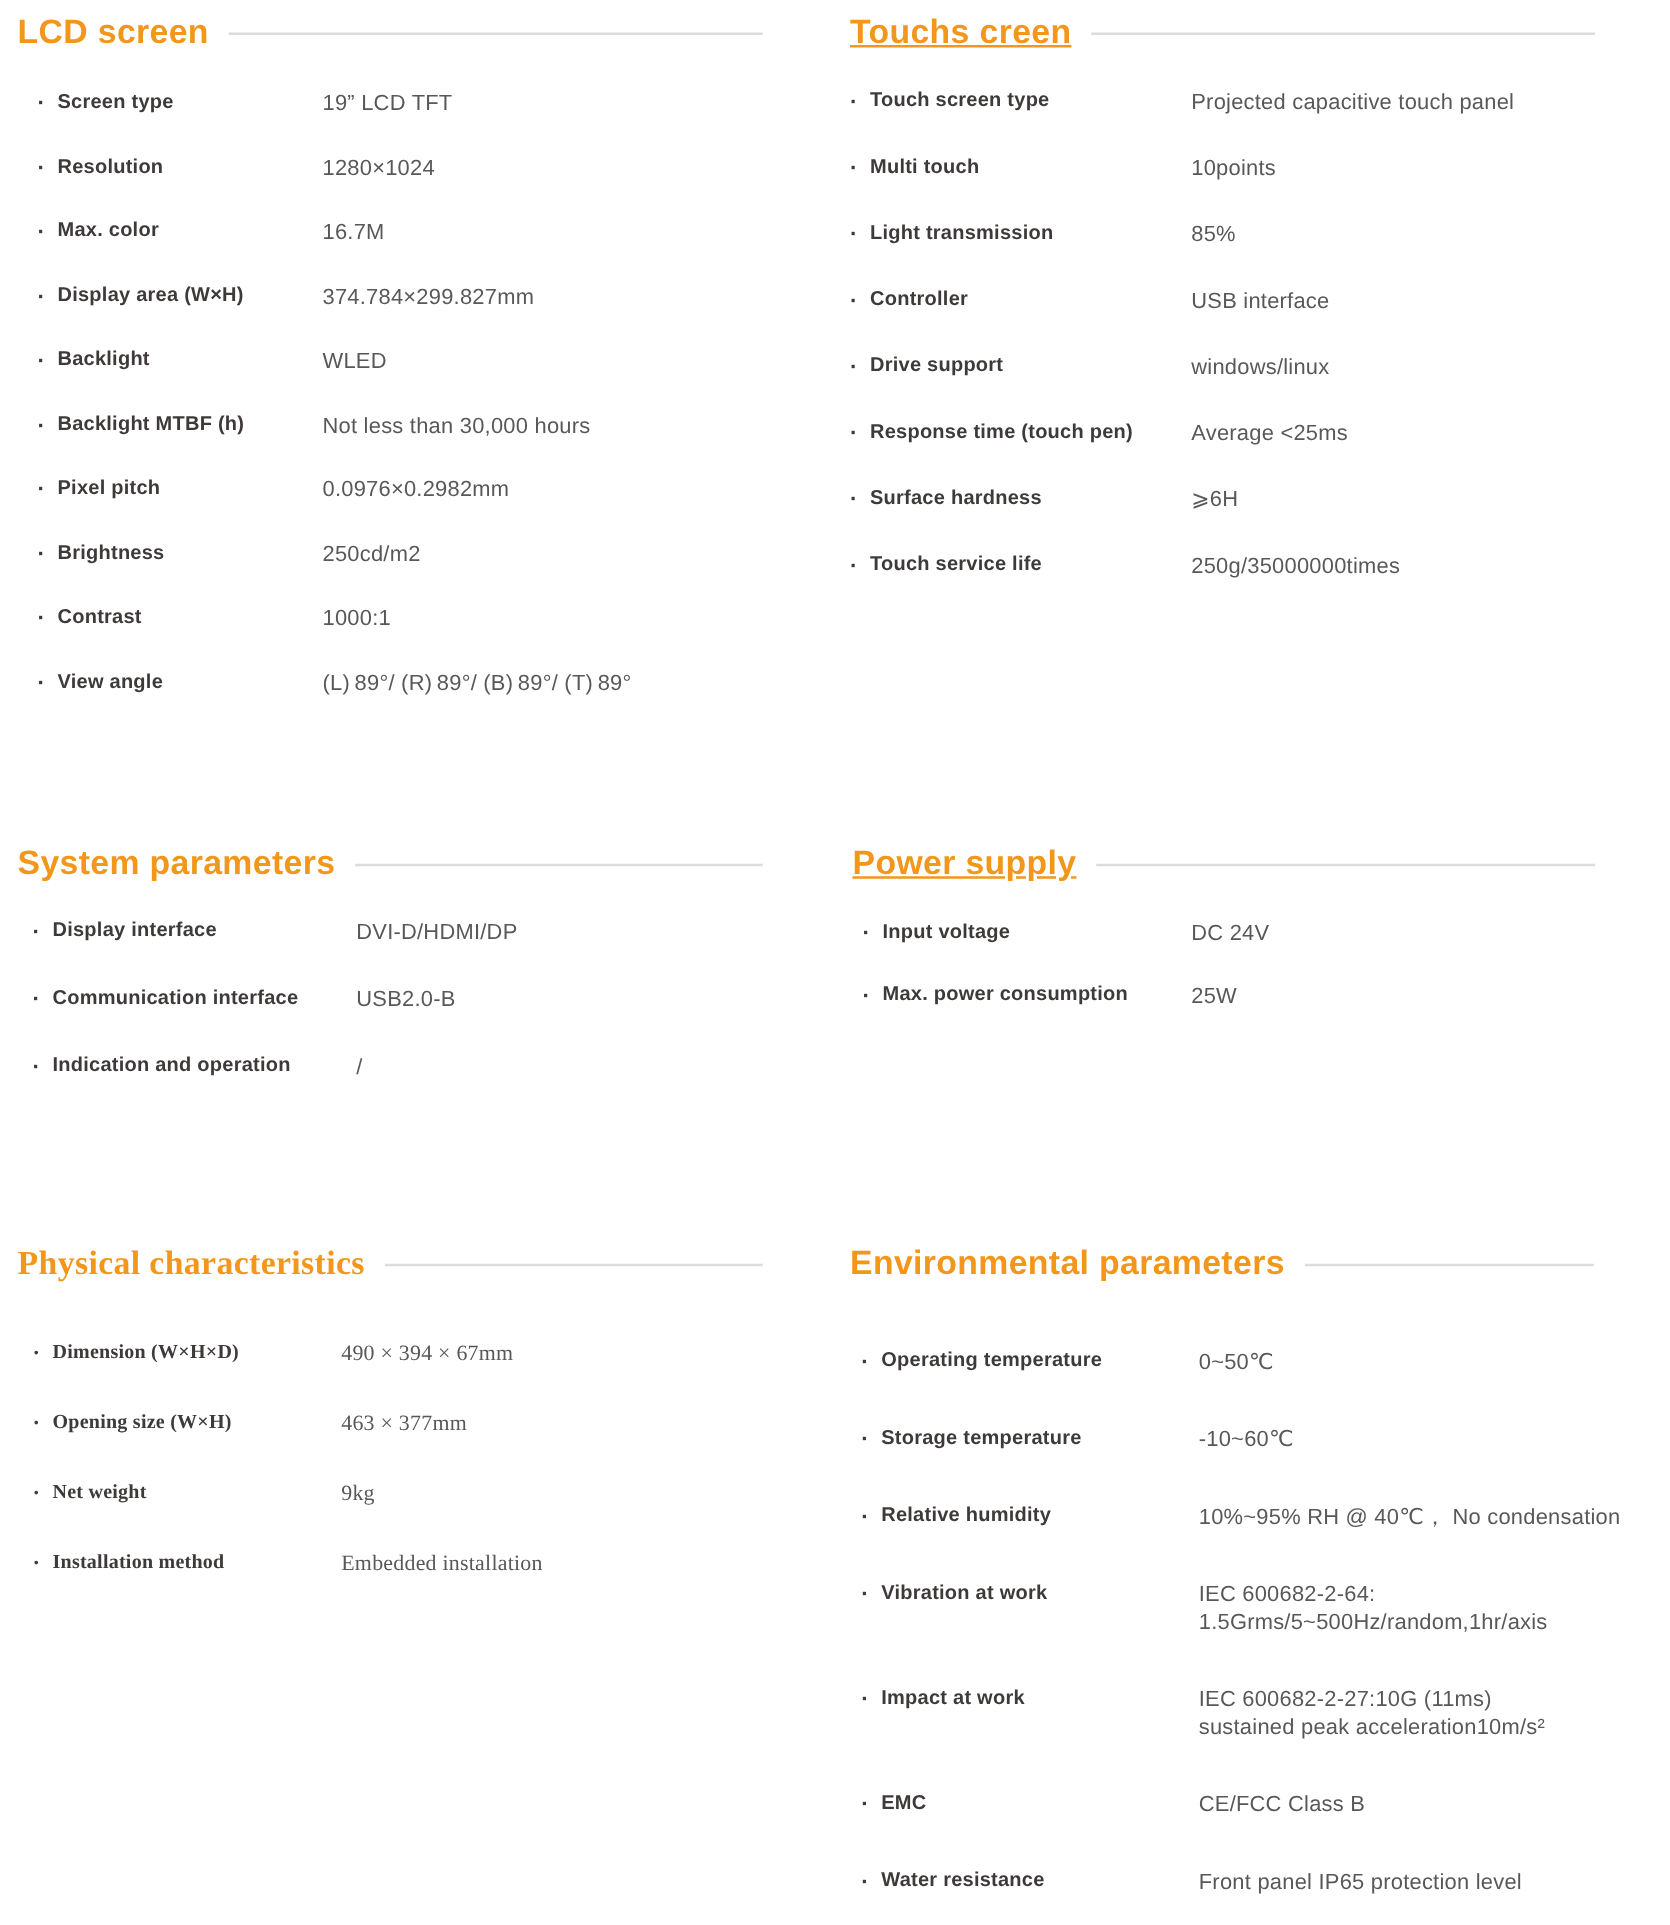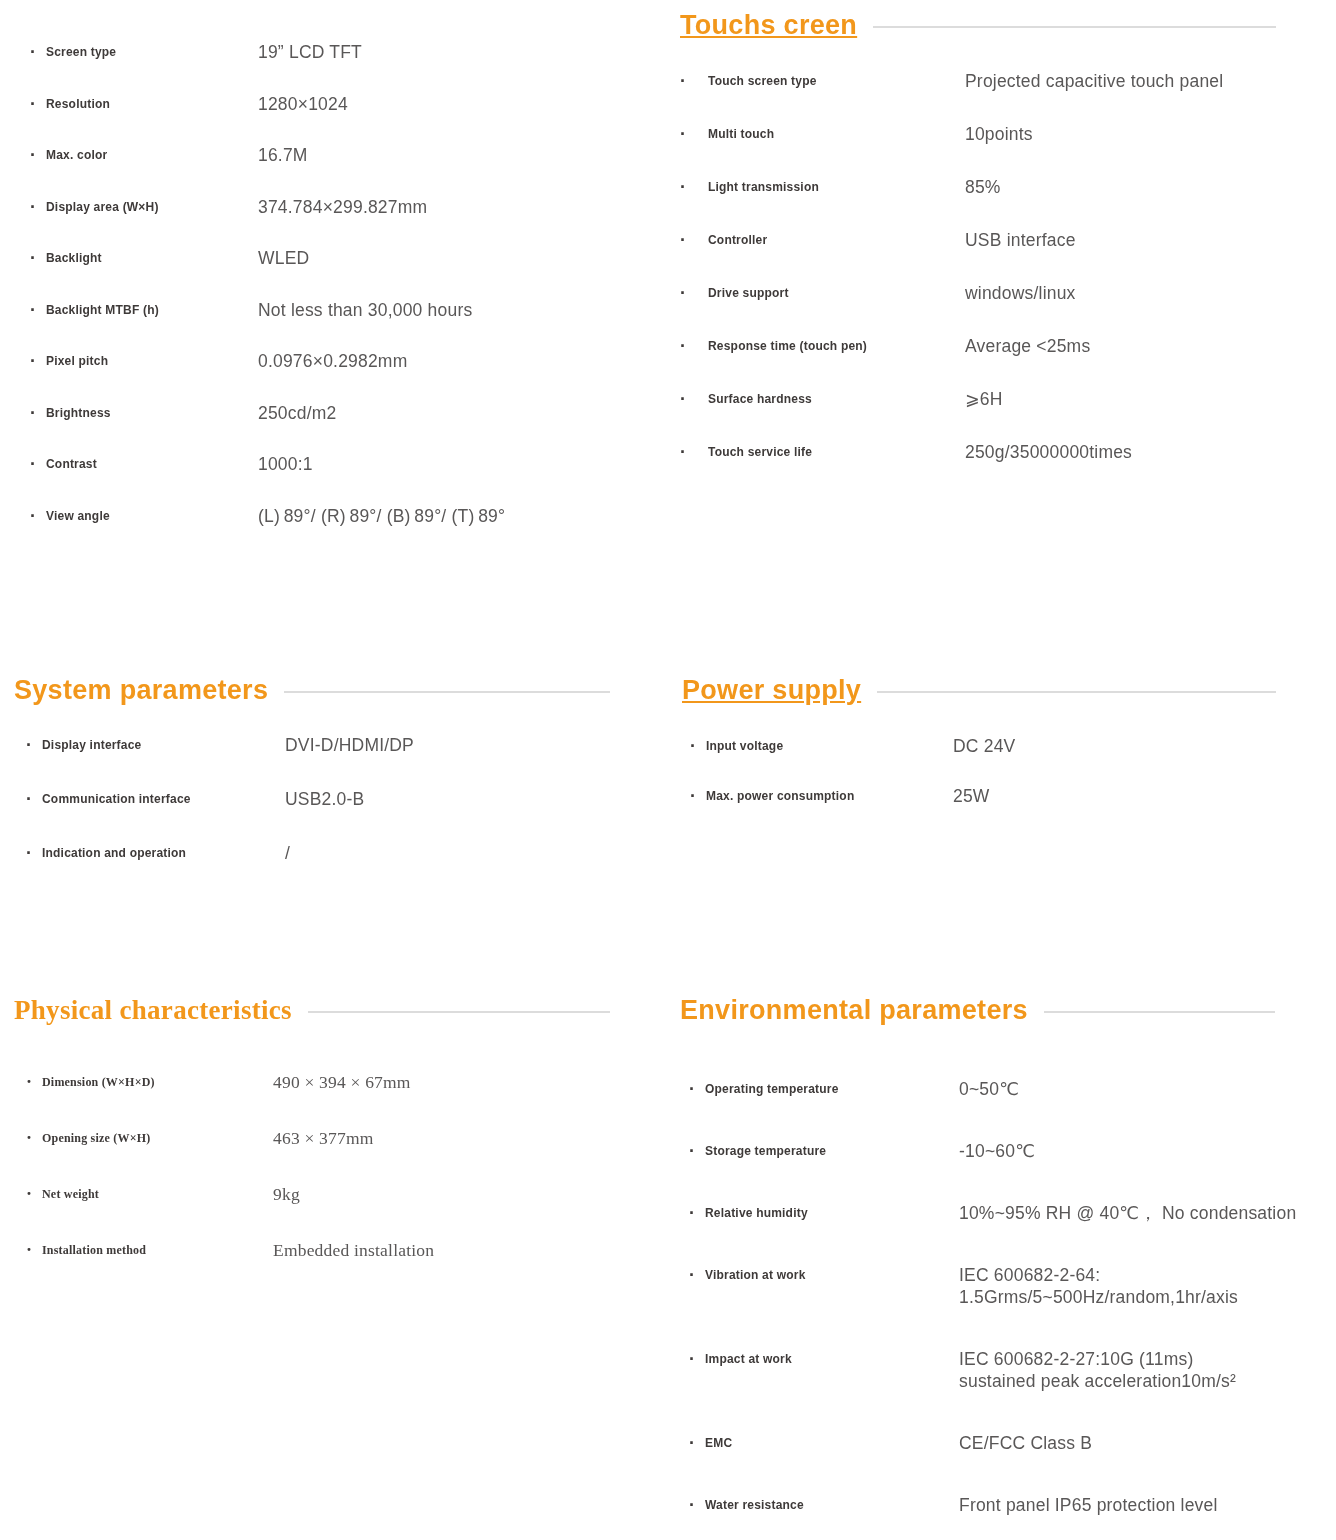--- a/index.html
+++ b/index.html
@@ -23,38 +23,38 @@
 
   .rows { display: flex; flex-direction: column; }
 
   .row { display: flex; align-items: flex-start; line-height: 22px; }
   .bullet {
     width: 16px; flex: 0 0 16px;
     font-size: 18px; font-weight: 700; color: #3E3A39; line-height: 22px;
     text-align: left;
   }
   .label {
-    font-size: 12px; font-weight: 700; color: #3E3A39;
+    font-size: 16px; font-weight: 700; color: #3E3A39;
     letter-spacing: 0.2px; white-space: pre;
   }
   .value {
     font-size: 17.5px; font-weight: 400; color: #595757;
     white-space: pre; letter-spacing: 0.2px;
   }
 
   
   .sec-lcd { left: 14px; top: 10px; width: 596px; }
   .sec-lcd .rows { margin-top: 31px; gap: 29.5px; padding-left: 16px; }
   .sec-lcd .label { width: 212px; flex: 0 0 212px; }
 
   
   .sec-touch { left: 664px; top: 10px; width: 612px; }
   .sec-touch .sec-heading { padding-left: 16px; text-decoration: underline; }
   .sec-touch .rows { margin-top: 30px; gap: 31px; padding-left: 16px; }
-  .sec-touch .label { width: 257px; flex: 0 0 257px; margin-left: 12px; }
+  .sec-touch .label { width: 257px; flex: 0 0 257px; }
 
   
   .sec-system { left: 10px; top: 675px; width: 600px; }
   .sec-system .sec-heading { padding-left: 4px; }
   .sec-system .rows { margin-top: 29px; gap: 32px; padding-left: 16px; }
   .sec-system .label { width: 243px; flex: 0 0 243px; }
 
   
   .sec-power { left: 674px; top: 675px; width: 602px; }
   .sec-power .sec-heading { padding-left: 8px; text-decoration: underline; }
@@ -73,20 +73,24 @@
   .sec-env .sec-heading .h-line { margin-right: 45px; }
   .sec-env .rows { margin-top: 53px; gap: 40px; padding-left: 16px; }
   .sec-env .label { width: 254px; flex: 0 0 254px; }
 </style>
 </head>
 <body>
 
 <div class="page">
 
   <div class="section sec-lcd">
+    <div class="sec-heading">
+      <span class="sec-title">LCD screen</span>
+      <span class="h-line"></span>
+    </div>
     <div class="rows">
         <div class="row">
     <span class="bullet">·</span>
     <span class="label">Screen type</span>
     <span class="value">19” LCD TFT</span>
   </div>
         <div class="row">
     <span class="bullet">·</span>
     <span class="label">Resolution</span>
     <span class="value">1280×1024</span>

